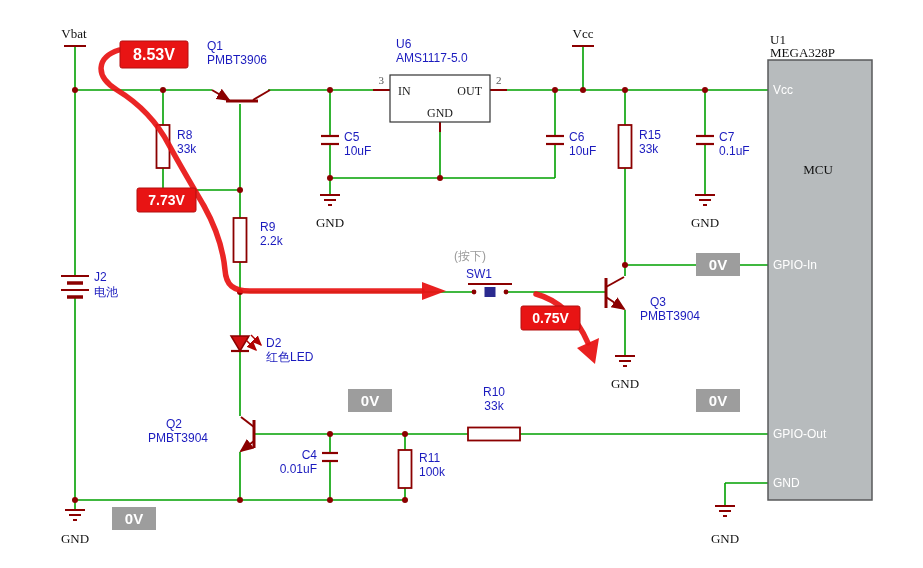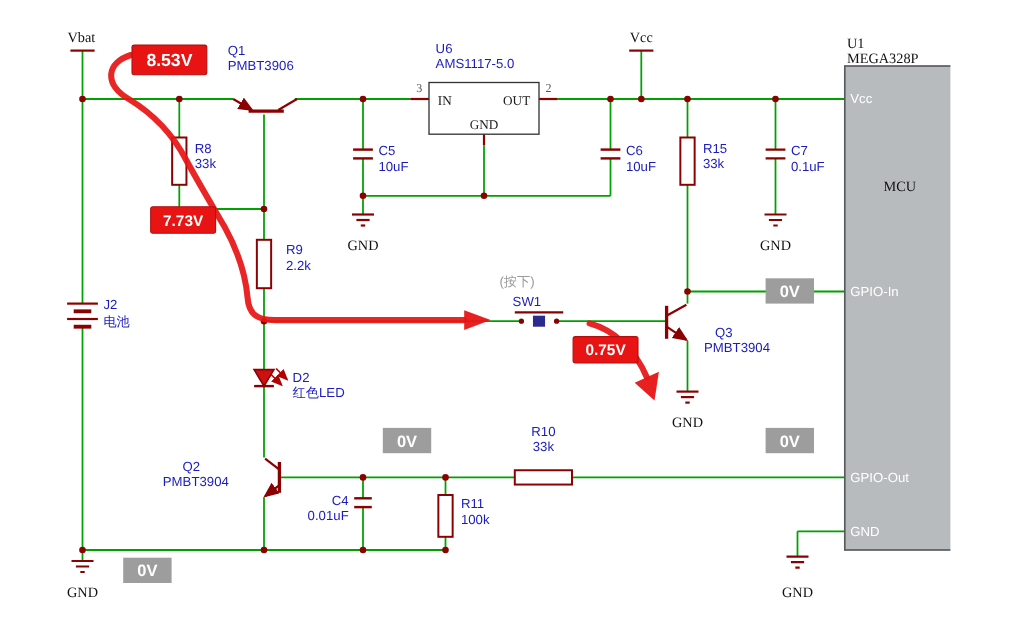--- a/index.html
+++ b/index.html
@@ -1,17 +1,17 @@
 <!DOCTYPE html>
 <html><head>
 <meta charset="utf-8">
 <style>
   html,body{margin:0;padding:0;background:#fff;}
-  .stage{position:relative;width:840px;height:568px;background:#ffffff;overflow:hidden;
-         font-family:"Liberation Sans",sans-serif;padding-left:24px;}
+  .stage{position:relative;width:923px;height:568px;background:#ffffff;overflow:hidden;
+         font-family:"Liberation Sans",sans-serif;}
   svg{position:absolute;inset:0;}
   .wire{stroke:#00a000;stroke-width:1.6;fill:none;}
   .cmp{stroke:#8b0000;stroke-width:2;fill:none;}
   .cmpf{stroke:#8b0000;stroke-width:1.8;fill:#ffffff;}
   .bar{stroke:#8b0000;stroke-width:3;fill:none;}
   .dot{fill:#8b0000;stroke:none;}
   text{user-select:none;}
   .blue{font:12px "Liberation Sans",sans-serif;fill:#1b1bbe;}
   .blk{font:13px "Liberation Serif",serif;fill:#111;}
   .pin{font:12px "Liberation Serif",serif;fill:#1a1a1a;}

